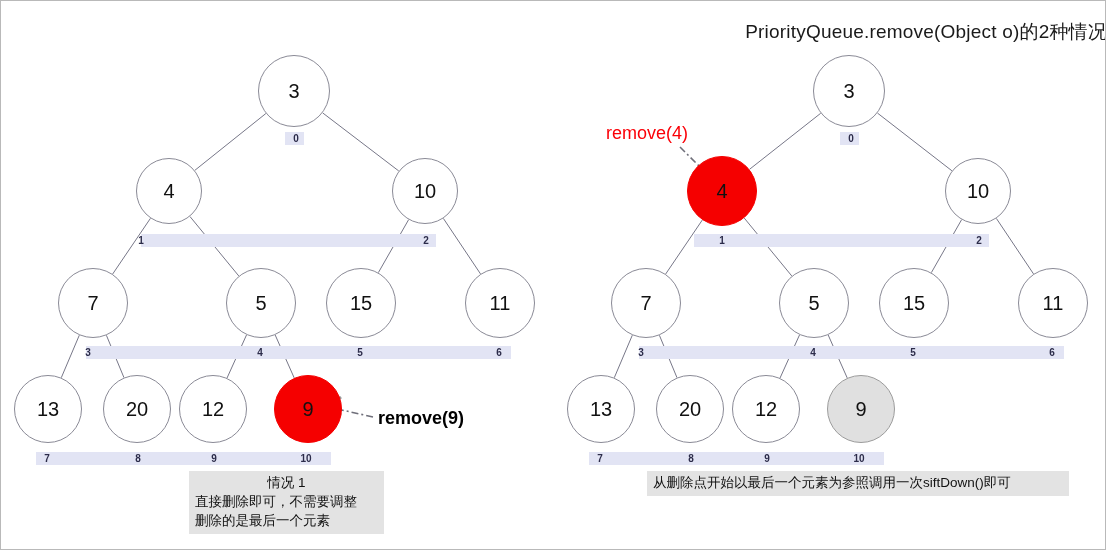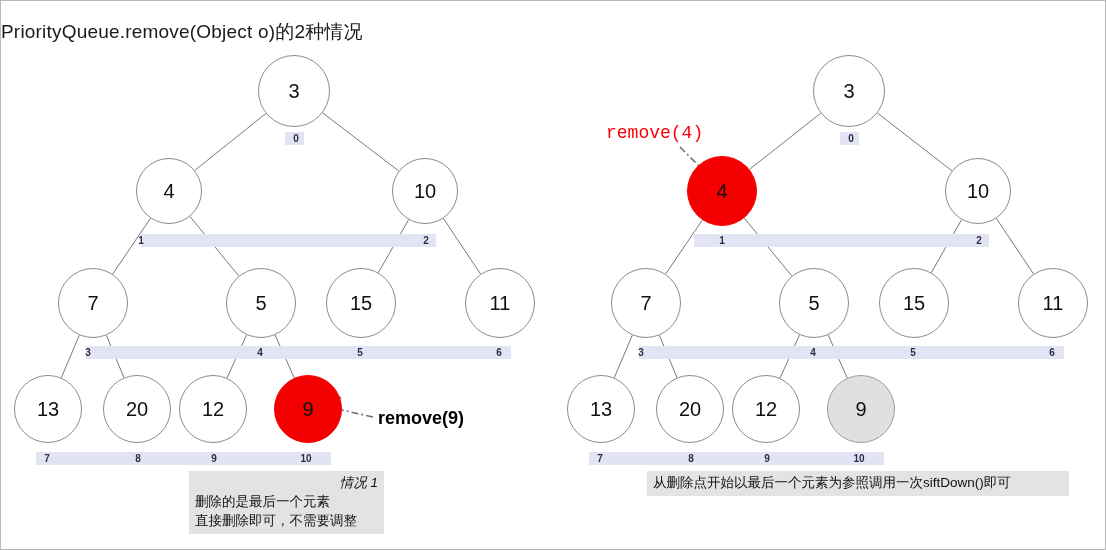--- a/index.html
+++ b/index.html
@@ -15,21 +15,21 @@
     border: 1px solid #b9b9b9;
     box-sizing: border-box;
     overflow: hidden;
     font-family: "Liberation Sans", "DejaVu Sans", sans-serif;
   }
   #title {
     position: absolute;
     left: 0;
     top: 18px;
     width: 1106px;
-    text-align: left;
+    text-align: right;
     font-size: 19px;
     color: #1a1a1a;
     letter-spacing: 0.2px;
   }
   svg.layer {
     position: absolute;
     left: 0;
     top: 0;
     width: 1106px;
     height: 550px;
@@ -80,23 +80,22 @@
   .caption {
     position: absolute;
     background: #e3e3e3;
     color: #111111;
     font-size: 13.5px;
     line-height: 19px;
     padding: 2px 6px 4px 6px;
     box-sizing: border-box;
   }
   .caption .chead {
-    text-align: right;
+    text-align: center;
     display: block;
-    font-style: italic;
   }
   .caption .cline {
     text-align: left;
     display: block;
     white-space: nowrap;
   }
 </style>
 </head>
 <body>
 
@@ -154,22 +153,22 @@
       <div class="node" style="left: 225px; top: 267px; width: 70px; height: 70px;">5</div>
       <div class="node" style="left: 325px; top: 267px; width: 70px; height: 70px;">15</div>
       <div class="node" style="left: 464px; top: 267px; width: 70px; height: 70px;">11</div>
       <div class="node" style="left: 13px; top: 374px; width: 68px; height: 68px;">13</div>
       <div class="node" style="left: 102px; top: 374px; width: 68px; height: 68px;">20</div>
       <div class="node" style="left: 178px; top: 374px; width: 68px; height: 68px;">12</div>
       <div class="node red" style="left: 273px; top: 374px; width: 68px; height: 68px;">9</div>
       <div class="removelabel" style="left: 377px; top: 407px; color: #000000; font-weight: bold;">remove(9)</div>
       <div class="caption" style="left: 188px; top: 470px; width: 195px; background: rgb(227, 227, 227);">
         <span class="chead">情况 1</span>
+        <span class="cline">直接删除即可，不需要调整</span>
         <span class="cline">删除的是最后一个元素</span>
-        <span class="cline">直接删除即可，不需要调整</span>
       </div>
       <div class="idxband" style="left: 839px; top: 131px; width: 19px; background: rgb(226, 228, 244);"></div>
       <div class="idxnum" style="left: 843px; top: 131px; width: 14px;">0</div>
       <div class="idxband" style="left: 693px; top: 233px; width: 295px; background: rgb(226, 228, 244);"></div>
       <div class="idxnum" style="left: 714px; top: 233px; width: 14px;">1</div>
       <div class="idxnum" style="left: 971px; top: 233px; width: 14px;">2</div>
       <div class="idxband" style="left: 638px; top: 345px; width: 425px; background: rgb(226, 228, 244);"></div>
       <div class="idxnum" style="left: 633px; top: 345px; width: 14px;">3</div>
       <div class="idxnum" style="left: 805px; top: 345px; width: 14px;">4</div>
       <div class="idxnum" style="left: 905px; top: 345px; width: 14px;">5</div>
@@ -183,19 +182,19 @@
       <div class="node red" style="left: 686px; top: 155px; width: 70px; height: 70px;">4</div>
       <div class="node" style="left: 944px; top: 157px; width: 66px; height: 66px;">10</div>
       <div class="node" style="left: 610px; top: 267px; width: 70px; height: 70px;">7</div>
       <div class="node" style="left: 778px; top: 267px; width: 70px; height: 70px;">5</div>
       <div class="node" style="left: 878px; top: 267px; width: 70px; height: 70px;">15</div>
       <div class="node" style="left: 1017px; top: 267px; width: 70px; height: 70px;">11</div>
       <div class="node" style="left: 566px; top: 374px; width: 68px; height: 68px;">13</div>
       <div class="node" style="left: 655px; top: 374px; width: 68px; height: 68px;">20</div>
       <div class="node" style="left: 731px; top: 374px; width: 68px; height: 68px;">12</div>
       <div class="node grey" style="left: 826px; top: 374px; width: 68px; height: 68px;">9</div>
-      <div class="removelabel" style="left: 605px; top: 122px; color: rgb(251, 0, 7); font-family: Liberation Mono, monospace;">remove(4)</div>
+      <div class="removelabel" style="left: 605px; top: 122px; color: rgb(251, 0, 7);">remove(4)</div>
       <div class="caption" style="left: 646px; top: 470px; width: 422px; background: rgb(227, 227, 227);">
         <span class="cline">从删除点开始以最后一个元素为参照调用一次siftDown()即可</span>
       </div>
     </div>
 
 </div>
 
 </body></html>

